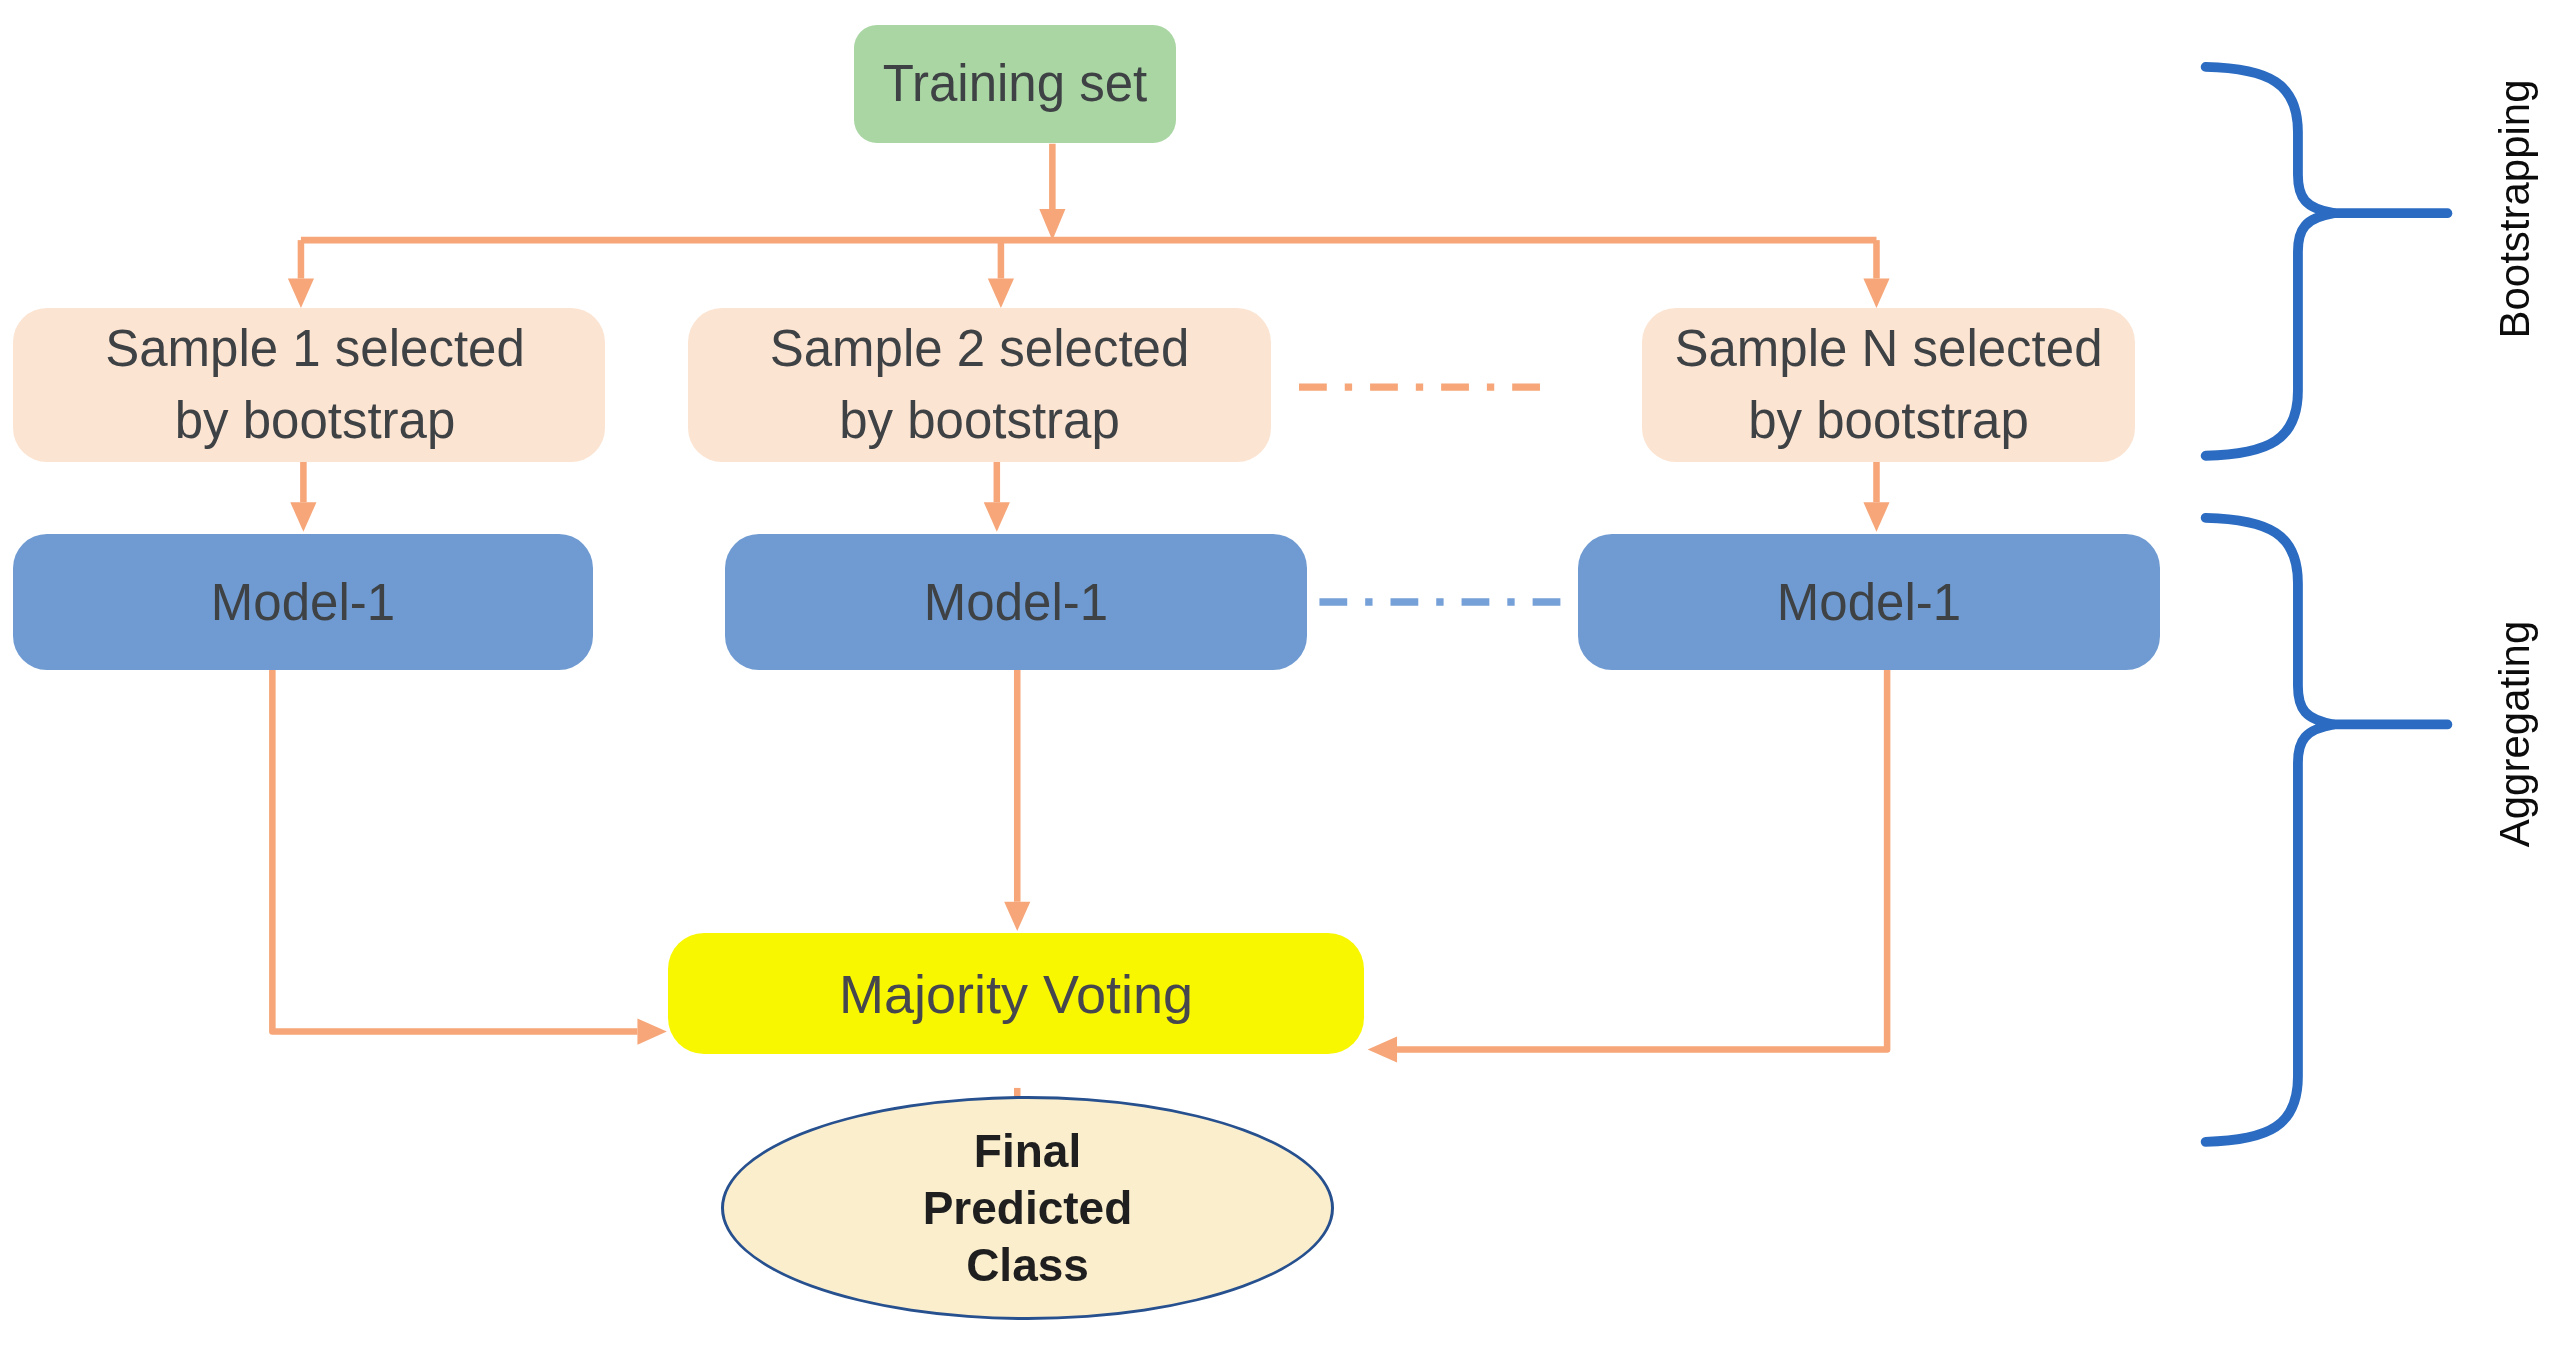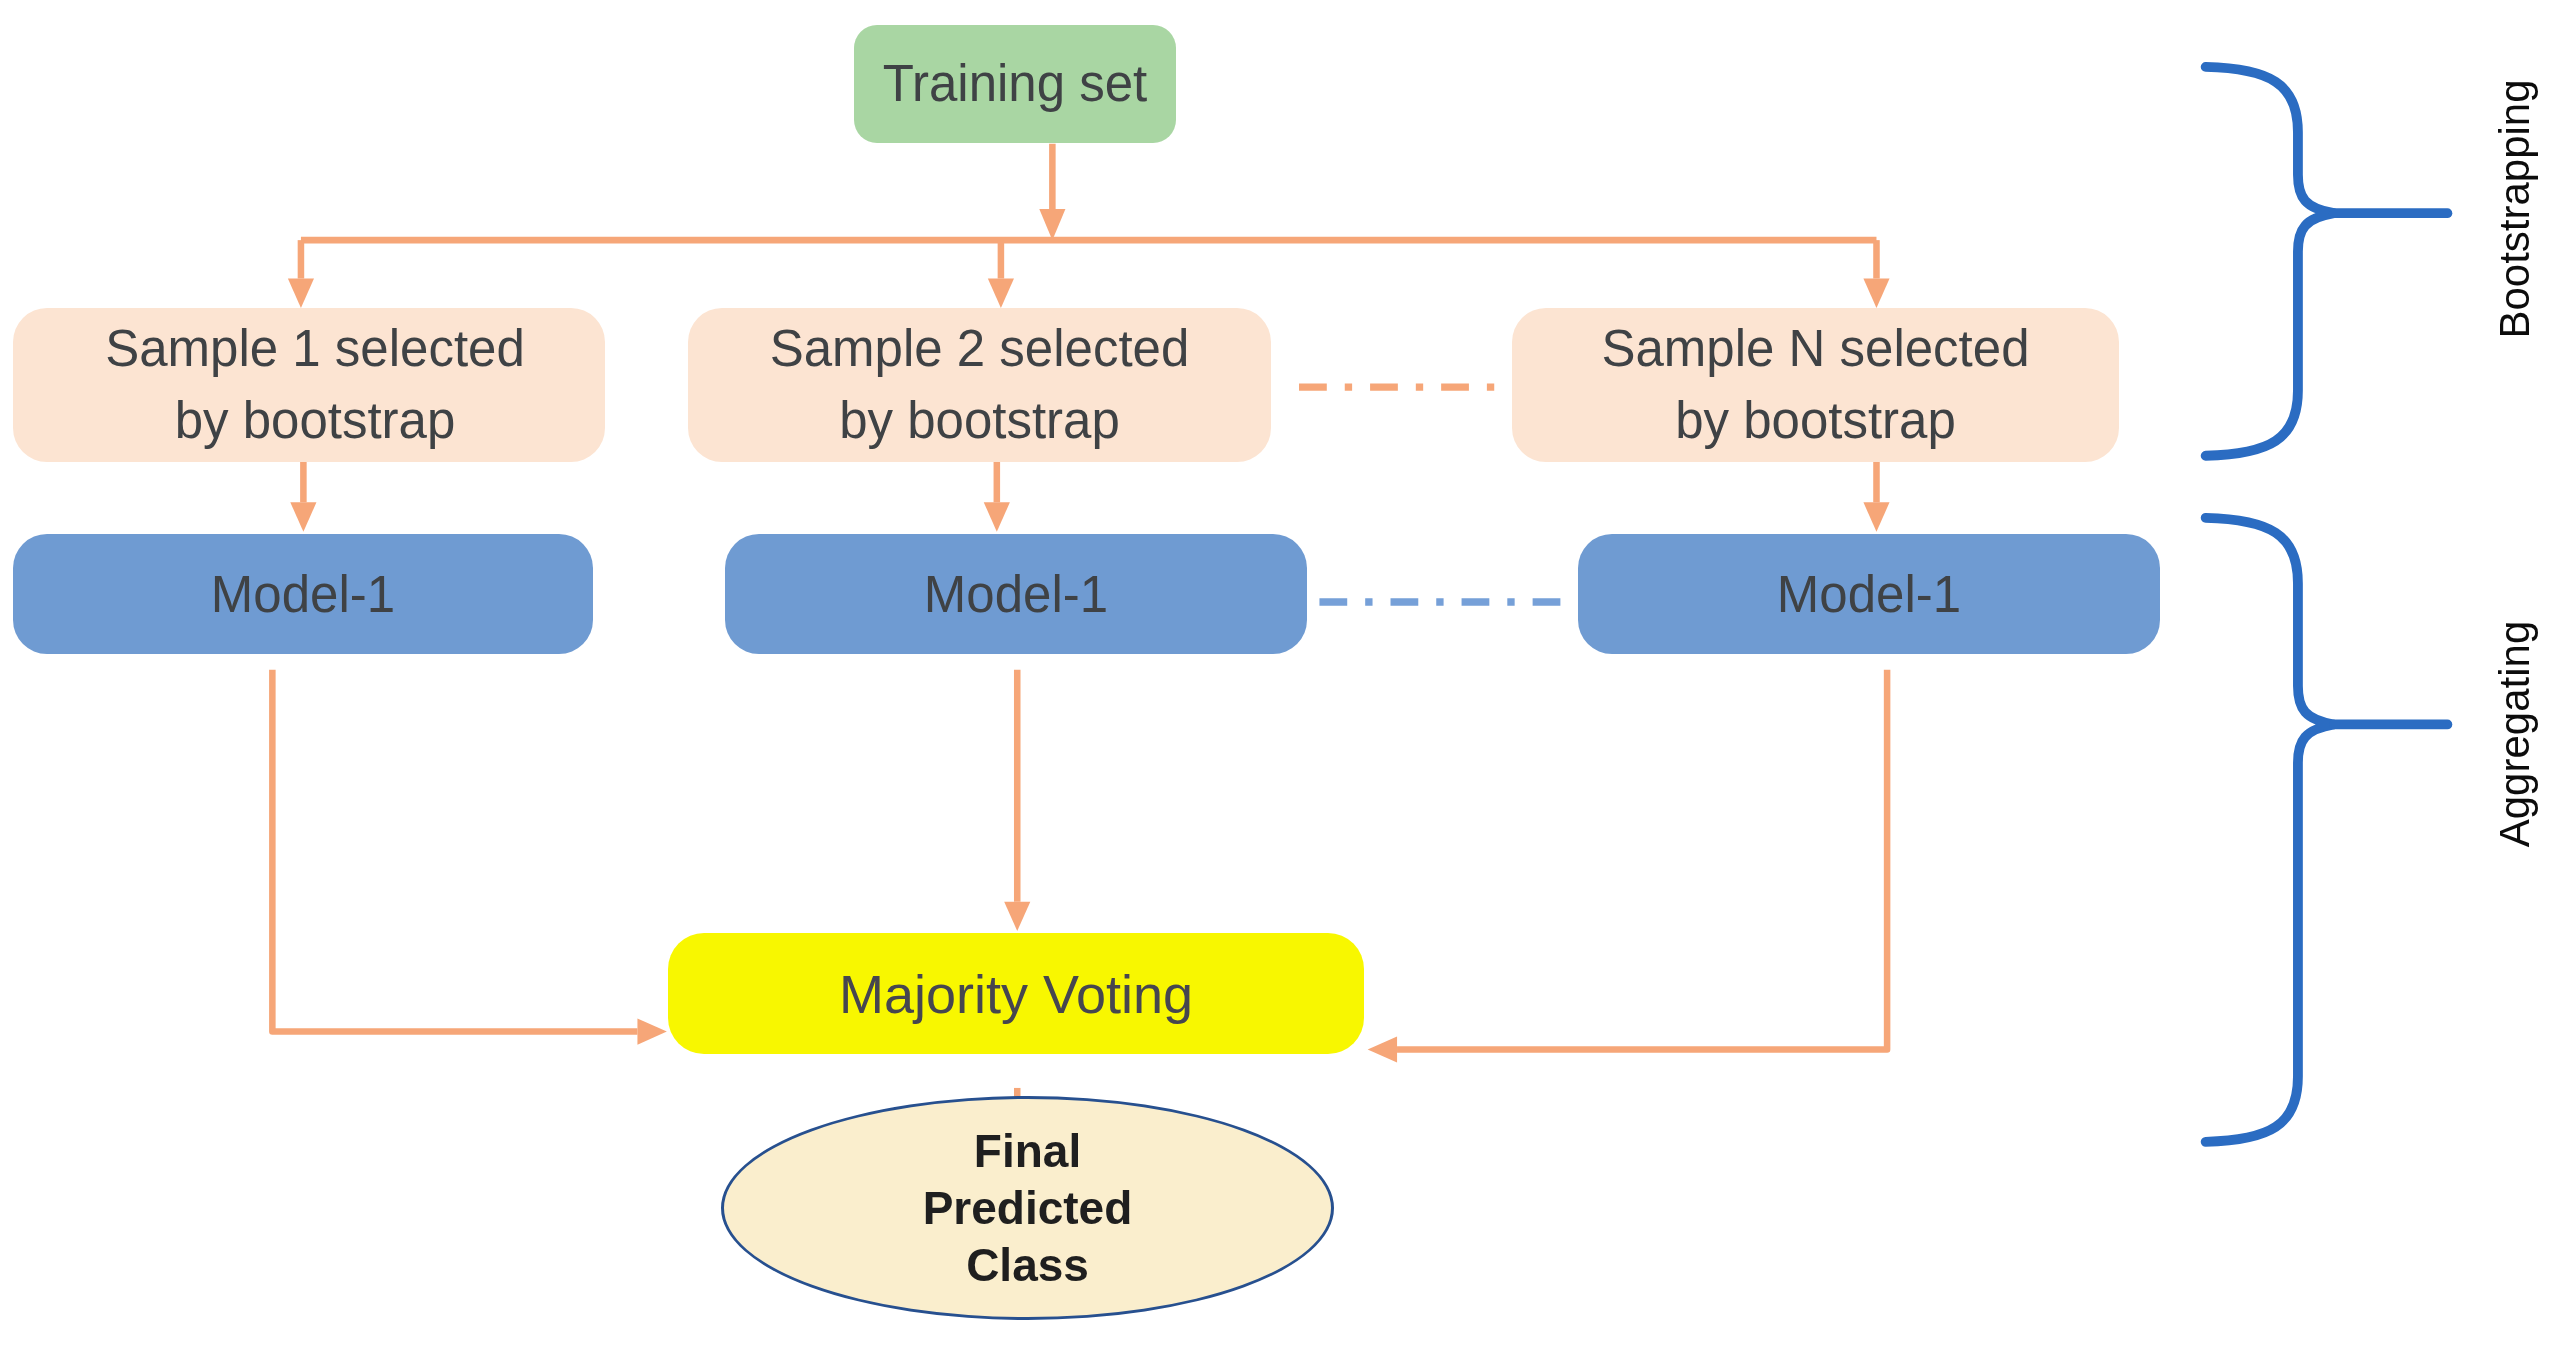--- a/index.html
+++ b/index.html
@@ -41,25 +41,25 @@
     background:var(--green-box);border-radius:23px;
     font-size:51px;
   }
   .sample{
     background:var(--peach-box);border-radius:34px;
     top:308px;height:154px;
     font-size:51px;line-height:72px;
   }
   .sample-1{left:13px;width:580px;padding-left:12px;}
   .sample-2{left:672px;width:583px;margin-left:16px;}
-  .sample-n{left:1512px;width:607px;text-align:center;}
+  .sample-n{left:1642px;width:493px;text-align:center;}
 
   .model{
     background:var(--blue-box);border-radius:34px;
-    top:534px;height:120px;
+    top:534px;height:136px;
     font-size:51px;
   }
   .model-1{left:13px;width:580px;}
   .model-2{left:725px;width:582px;}
   .model-3{left:1578px;width:582px;}
 
   .voting{
     left:668px;top:933px;width:696px;height:121px;
     background:var(--yellow-box);border-radius:36px;
     font-size:54px;color:#46464f;

